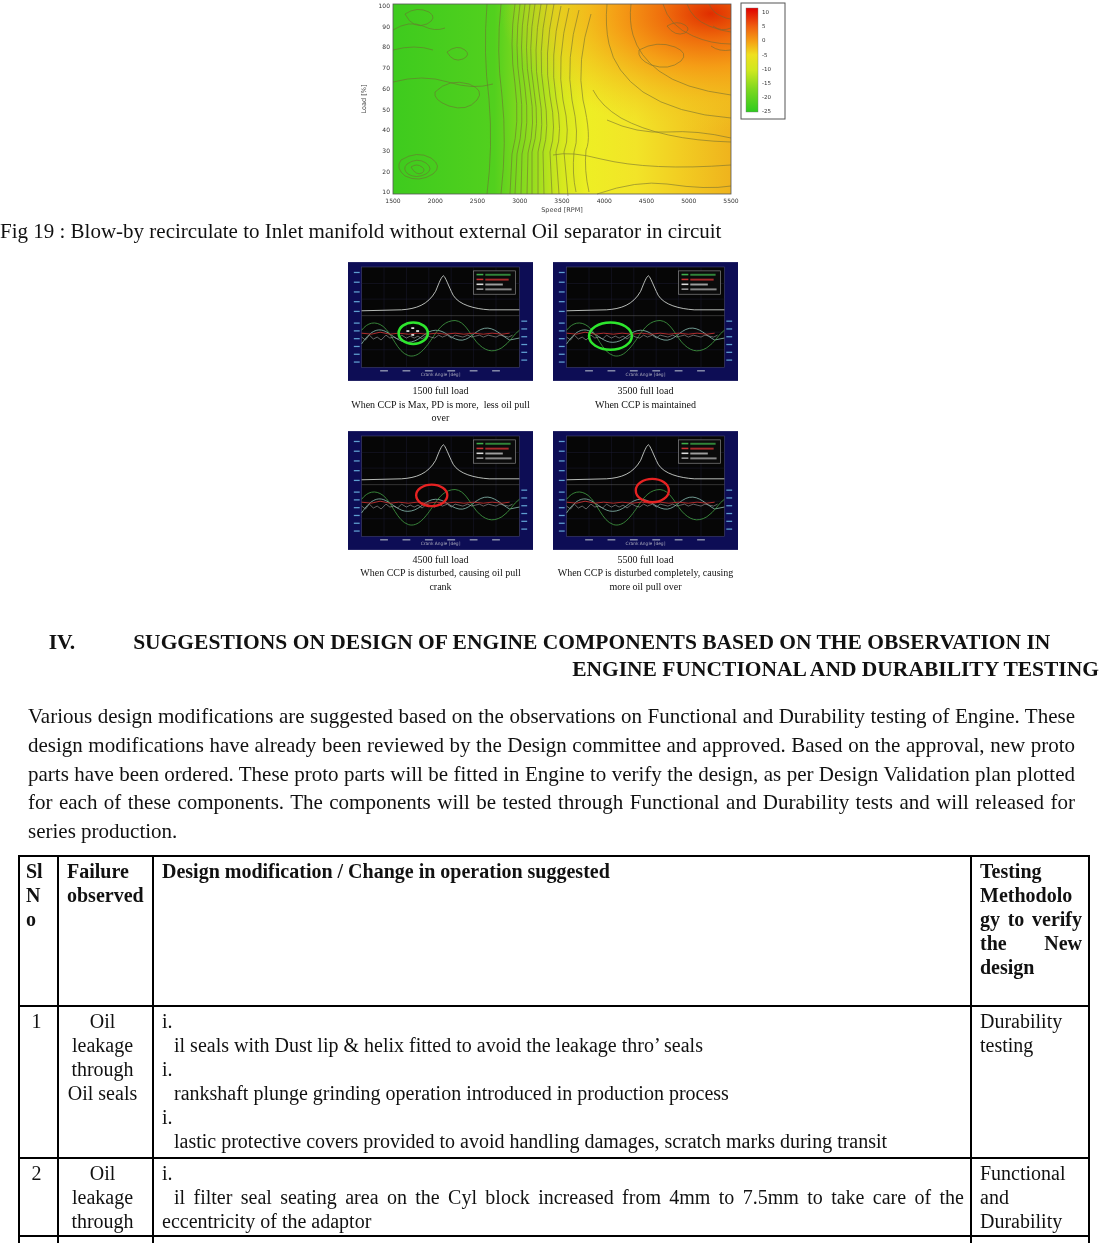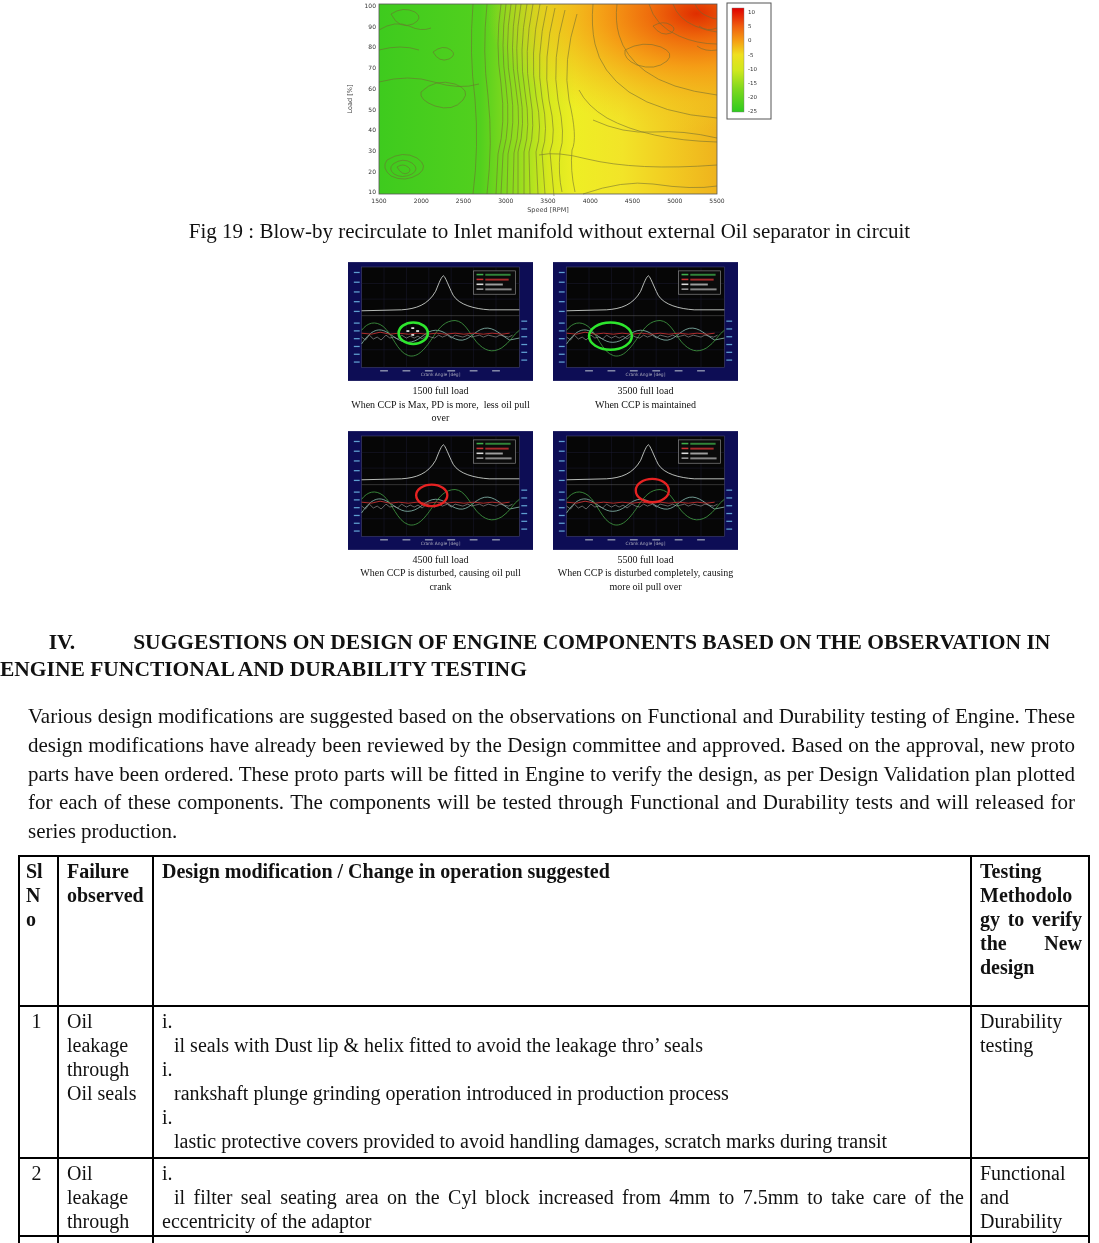--- a/index.html
+++ b/index.html
@@ -1,56 +1,56 @@
 <!DOCTYPE html>
 <html><head>
 <meta charset="utf-8">
 <style>
   html,body{margin:0;padding:0;background:#fff;}
   #page{position:relative;width:1099px;height:1243px;background:#fff;overflow:hidden;
         font-family:"Liberation Serif","DejaVu Serif",serif;color:#111;}
 
   
-  .fig19-block{position:absolute;left:343px;top:0;width:432px;height:215px;}
-  .fig-caption{position:absolute;left:0;width:1099px;text-align:center;
+  .fig19-block{position:absolute;left:357px;top:0;width:432px;height:215px;}
+  .fig-caption{position:absolute;left:0;width:1099px;
                font-size:21px;color:#111;}
   #fig19-caption{top:219px;}
   #fig20-caption{top:581px;}
 
   
   .fig20-grid{position:absolute;left:348px;top:262px;width:400px;
               display:grid;grid-template-columns:185px 185px;column-gap:20px;row-gap:6px;}
   .panel{width:185px;}
   .panel svg{display:block;}
   .panel-caption{width:100%;text-align:center;font-size:10px;line-height:1.35;
                  margin-top:3px;white-space:normal;}
   .panel-caption .cap2{white-space:pre-wrap;}
 
   
-  .section-heading{position:absolute;left:0;top:629px;width:1099px;text-align:left;
+  .section-heading{position:absolute;left:0;top:629px;width:1099px;text-align:right;
                    font-weight:bold;font-size:21.5px;line-height:27px;}
   .section-line1{display:flex;justify-content:center;gap:58px;}
 
   
   .body-paragraph{position:absolute;left:28px;top:702px;width:1047px;
                   font-size:21px;line-height:28.8px;text-align:justify;}
 
   
   .design-table{position:absolute;left:18px;top:855px;width:1070px;
                 border-collapse:collapse;table-layout:fixed;
                 font-size:20px;line-height:24px;}
   .design-table td,.design-table th{border:2px solid #000;vertical-align:top;
                 text-align:left;padding:2px 6px 2px 8px;font-weight:normal;}
   .design-table th{font-weight:bold;}
   .c1{width:39px;} .c2{width:95px;} .c3{width:818px;} .c4{width:118px;}
   th.hc1{padding-left:6px;padding-right:8px;word-break:break-all;}
   th.hc2{padding-right:4px;overflow-wrap:anywhere;}
   th.hc4{text-align:justify;overflow-wrap:anywhere;}
   td.cell-sl{text-align:center;padding-left:2px;}
-  td.cell-failure{padding-right:14px;overflow-wrap:anywhere;}
+  td.cell-failure{padding-right:14px;overflow-wrap:anywhere;text-align:center;}
   td.cell-mods{padding-right:6px;}
   td.cell-testing{padding-right:6px;}
   .mod-marker{display:block;}
   .mod-text{display:block;text-indent:12px;text-align:justify;}
   tr.header-row{height:150px;}
   tr.row-1{height:152px;}
   tr.partial-row td{height:18px;border-bottom:none;}
 </style>
 </head>
 <body>

